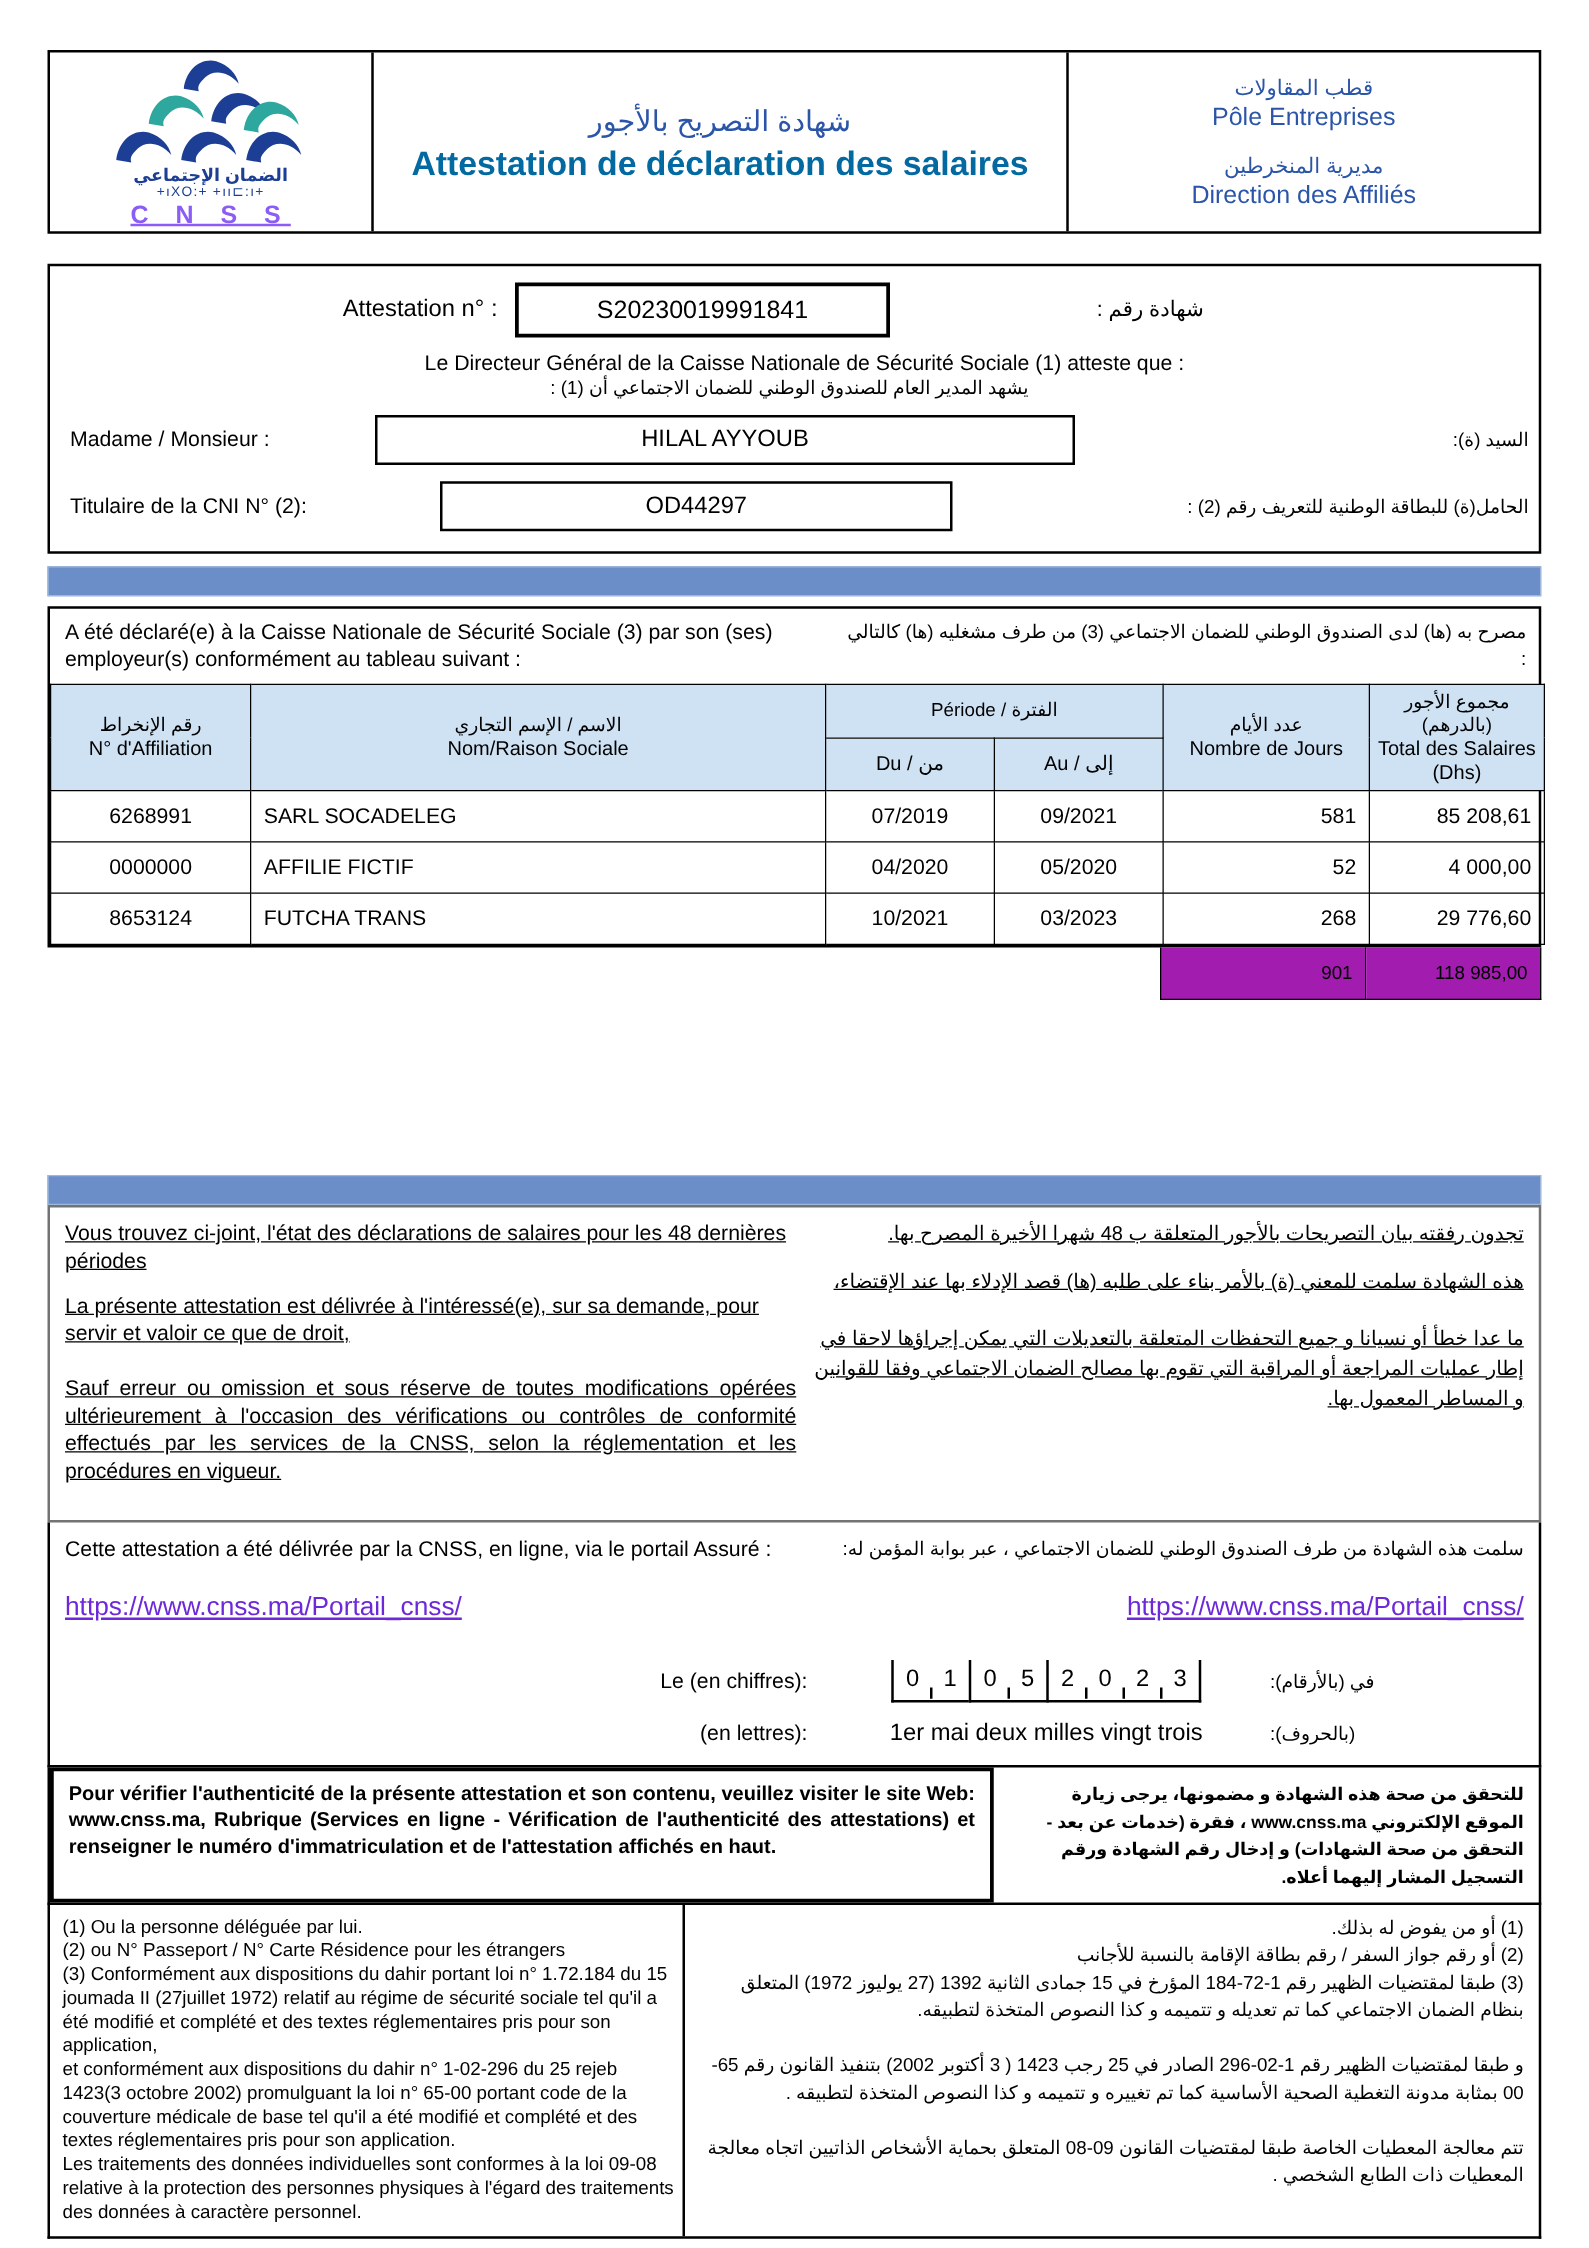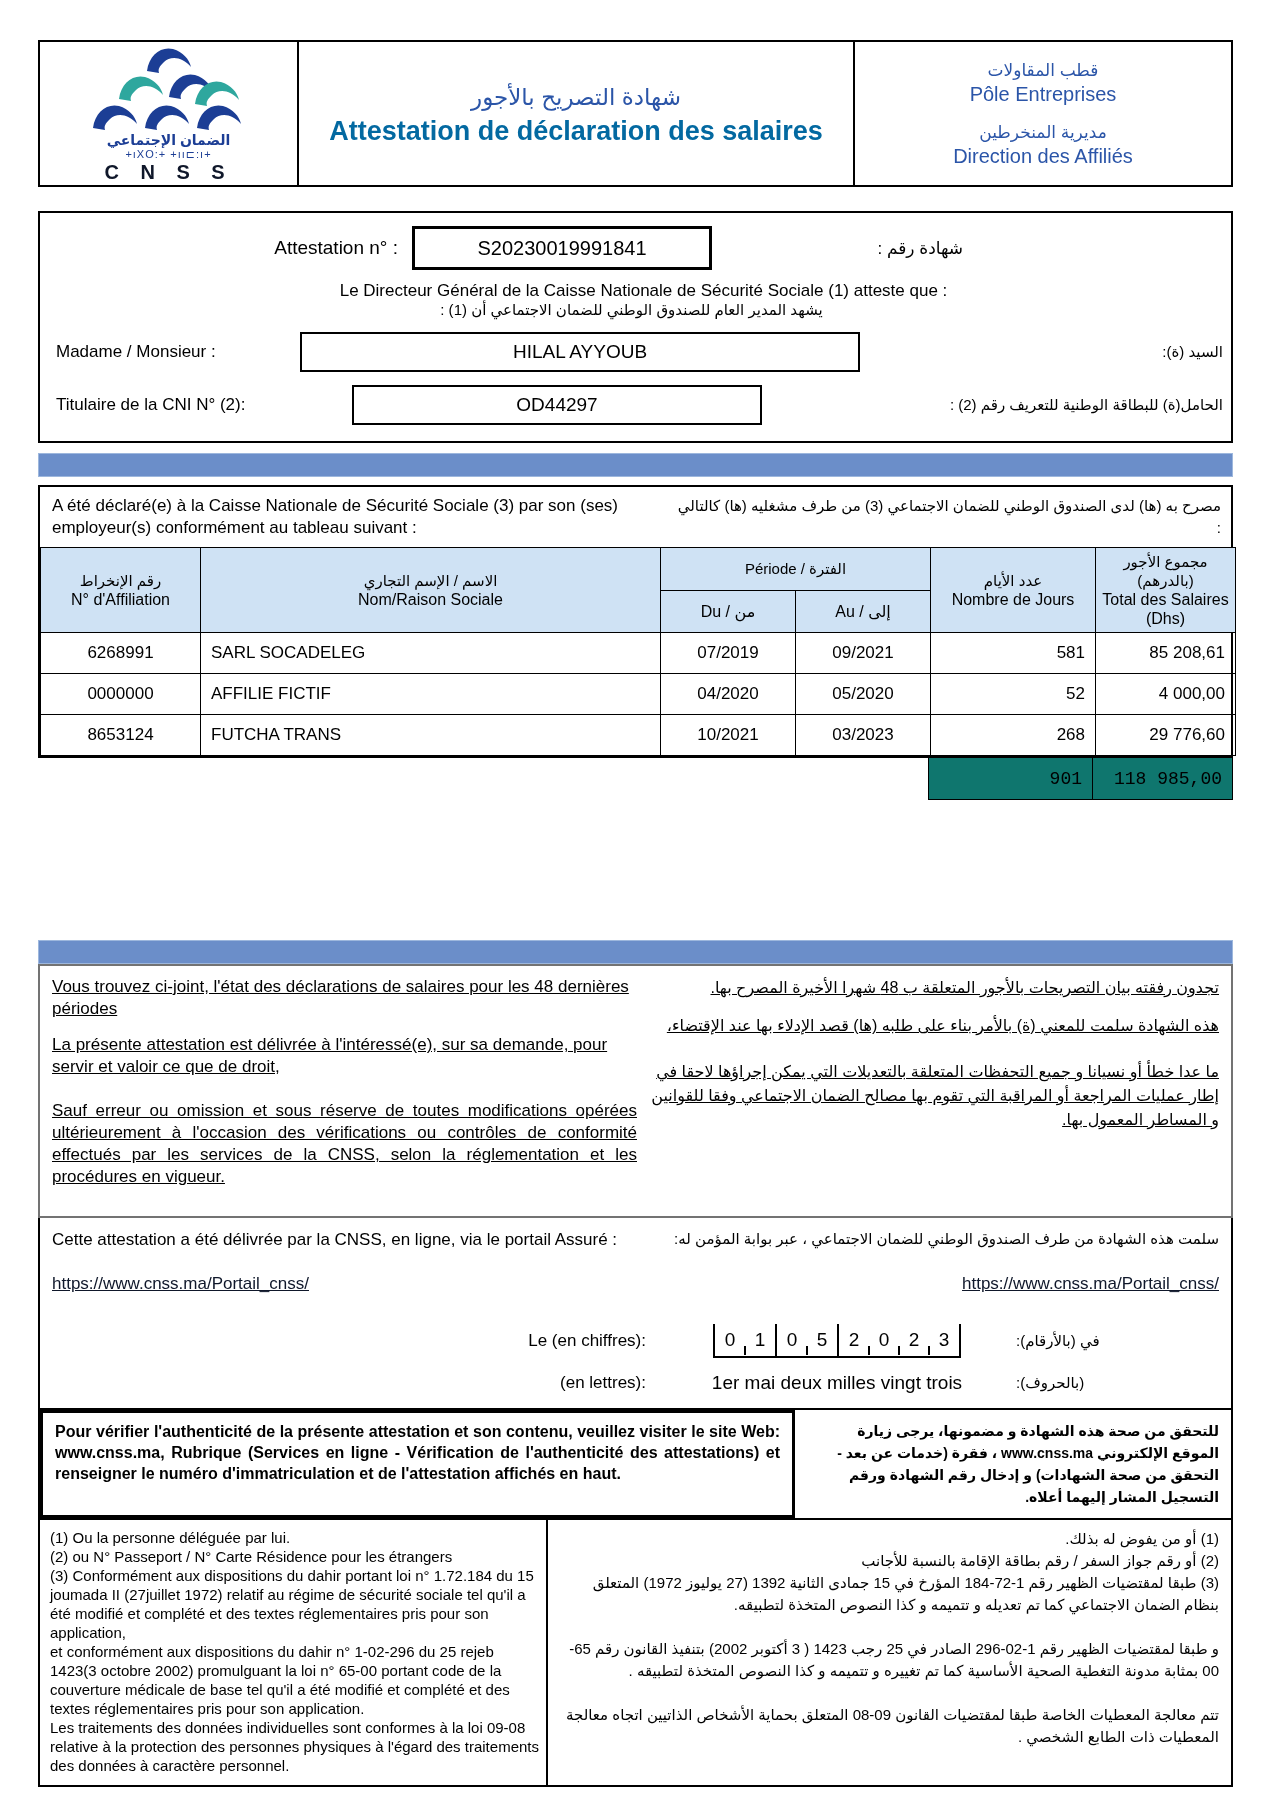--- a/index.html
+++ b/index.html
@@ -7,21 +7,21 @@
         font-family:"Liberation Sans","DejaVu Sans",sans-serif;color:#000;}
   .content{position:absolute;left:38px;top:40px;width:1195px;}
 
   
   .hdr{display:grid;grid-template-columns:257px 1fr 378px;border:2px solid #000;height:143px;}
   .hdr-cell{border-left:2px solid #000;display:flex;flex-direction:column;align-items:center;justify-content:center;}
   .hdr-cell:first-child{border-left:none;}
   .logo-arches{position:relative;width:170px;height:88px;}
   .logo-ar{color:#1c3e95;font-weight:bold;font-size:14px;line-height:15px;}
   .logo-tif{color:#1c3e95;font-size:11px;letter-spacing:1px;line-height:13px;}
-  .logo-cnss{color:#0f172a;font-weight:bold;font-size:20px;letter-spacing:8px;line-height:22px;}
+  .logo-cnss{color:#8b5cf6;font-weight:bold;font-size:20px;letter-spacing:8px;line-height:22px;text-decoration:underline;}
   .title-ar{color:#2b55a8;font-size:23px;line-height:34px;}
   .title-fr{color:#0369a1;font-size:27px;line-height:34px;font-weight:bold;}
   .hdr-right{color:#2b55a8;text-align:center;}
   .hdr-right .ar{font-size:17px;line-height:22px;}
   .hdr-right .fr{font-size:20px;line-height:24px;}
   .hdr-right .gap{height:16px;}
 
   
   .main-box{border:2px solid #000;margin-top:24px;padding:12px 0 16px 0;}
   .att-row{display:grid;grid-template-columns:372px 300px 1fr;align-items:center;height:46px;}
@@ -50,37 +50,37 @@
   .decl-intro .ar{font-size:15px;text-align:right;line-height:22px;}
   table.decl{border-collapse:collapse;width:100%;table-layout:fixed;}
   table.decl th,table.decl td{border:1px solid #000;overflow:hidden;}
   table.decl th{background:#cfe2f4;font-weight:normal;}
   .th2{font-size:15px;line-height:19px;padding:4px 2px;}
   .th2 .fr{font-size:16px;}
   .c-aff{width:160px;} .c-nom{width:460px;} .c-du{width:135px;} .c-au{width:135px;} .c-jrs{width:165px;} .c-tot{width:140px;}
   td.d{height:38px;font-size:17px;}
   td.ctr{text-align:center;} td.lft{text-align:left;padding-left:10px;} td.rgt{text-align:right;padding-right:10px;}
   .total-row{display:flex;justify-content:flex-end;}
-  .total-cell{background:#0f766e;border:1px solid #000;border-top:none;height:42px;line-height:42px;
-              text-align:right;padding-right:10px;font-size:18px;box-sizing:border-box;font-family:Liberation Mono, monospace;}
+  .total-cell{background:#a21caf;border:1px solid #000;border-top:none;height:42px;line-height:42px;
+              text-align:right;padding-right:10px;font-size:15px;box-sizing:border-box;}
   .tc-days{width:165px;} .tc-sal{width:140px;border-left:none;}
 
   
   .notes-box{border:2px solid #737373;padding:10px 12px 14px 12px;display:grid;grid-template-columns:585px 1fr;column-gap:3px;text-decoration:underline;}
   .notes-fr p{margin:0 0 14px 0;font-size:17px;line-height:22px;}
   .notes-fr p.just{text-align:justify;}
   .notes-ar{text-align:right;font-size:16px;line-height:24px;}
   .notes-ar p{margin:0 0 14px 0;}
 
   
   .portal-box{border:2px solid #000;border-top:none;padding:12px 12px 14px 12px;}
   .p-row{display:flex;justify-content:space-between;}
   .p-fr{font-size:17px;} .p-ar{font-size:15px;text-align:right;}
   .p-links{margin-top:24px;}
-  .lnk{color:#0f172a;text-decoration:underline;font-size:17px;}
+  .lnk{color:#6d28d9;text-decoration:underline;font-size:21px;}
   .dt-grid{display:grid;grid-template-columns:620px 330px 1fr;align-items:center;margin-top:30px;}
   .dt-grid.second{margin-top:14px;}
   .dt-label{text-align:right;font-size:17px;padding-right:26px;}
   .dt-ar{font-size:15px;padding-left:14px;text-align:left;}
   .digits{display:flex;justify-content:center;}
   .dgroup{display:flex;border-left:2px solid #000;border-bottom:2px solid #000;}
   .dgroup:last-child{border-right:2px solid #000;}
   .digit{width:30px;height:32px;line-height:32px;text-align:center;font-size:19px;position:relative;}
   .digit + .digit::before{content:"";position:absolute;left:-1px;bottom:1px;width:2px;height:9px;background:#000;}
   .lettres-val{text-align:center;font-size:19px;}

